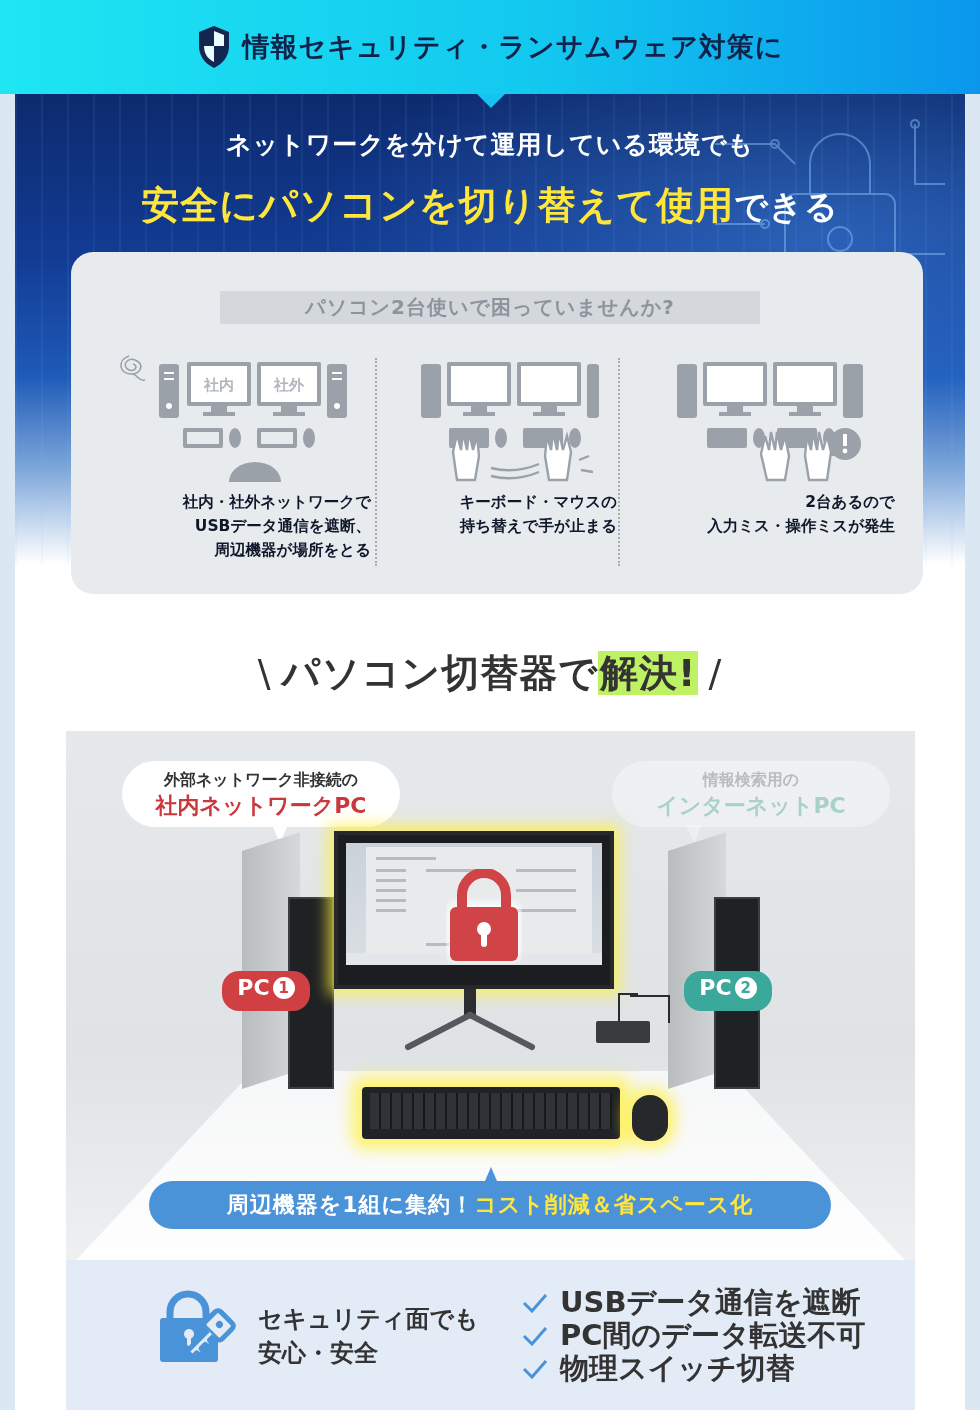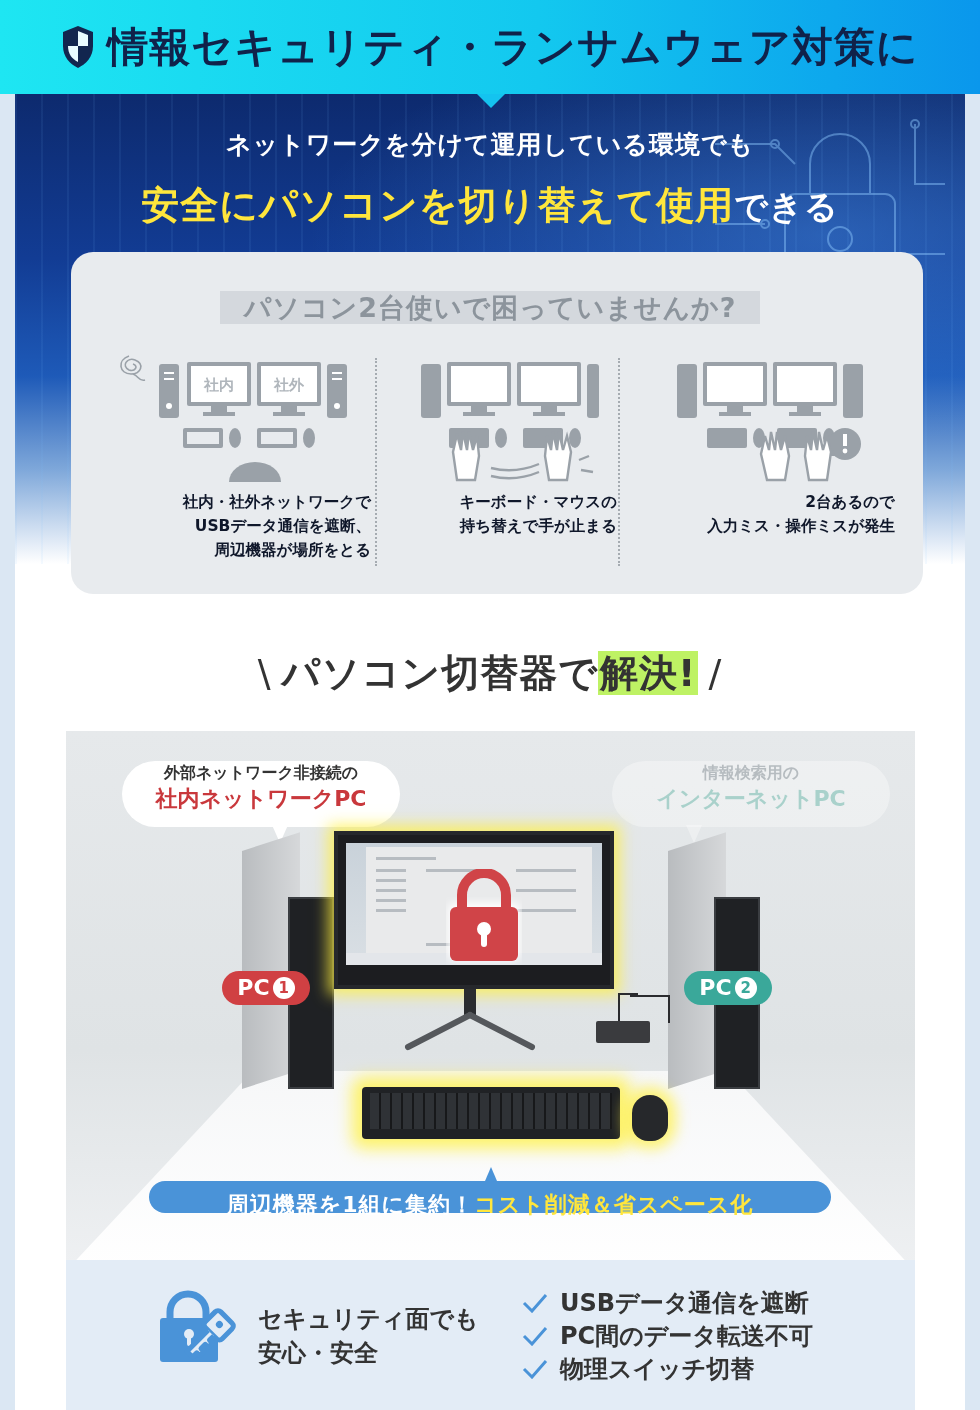--- a/index.html
+++ b/index.html
@@ -2,90 +2,90 @@
 <html><head>
 <meta charset="utf-8">
 <style>
   * { box-sizing: border-box; margin: 0; padding: 0; }
   body { width: 980px; height: 1410px; background: #dbe7f3; font-family: "DejaVu Sans", "Liberation Sans", sans-serif; overflow: hidden; position: relative; }
   .page { position: absolute; left: 15px; top: 0; width: 950px; height: 1410px; background: #ffffff; }
 
   
   .top-banner { position: absolute; left: 0; top: 0; width: 980px; height: 94px; background: linear-gradient(90deg, #1ee6f2 0%, #13c8ef 55%, #0a97ec 100%); display: flex; align-items: center; justify-content: center; z-index: 3; }
   .top-banner .pointer { position: absolute; left: 477px; bottom: -14px; width: 0; height: 0; border-left: 14px solid transparent; border-right: 14px solid transparent; border-top: 14px solid #14c3ef; }
-  .top-banner .title { font-size: 41px; font-weight: bold; color: #10224a; letter-spacing: 1px; margin-left: 12px; }
+  .top-banner .title { font-size: 27px; font-weight: bold; color: #10224a; letter-spacing: 1px; margin-left: 12px; }
   .shield-icon { width: 34px; height: 46px; }
 
   
   .hero { position: absolute; left: 15px; top: 94px; width: 950px; height: 470px;
     background:
       radial-gradient(ellipse at 85% 30%, rgba(90,170,255,0.35), transparent 45%),
       repeating-linear-gradient(90deg, rgba(120,190,255,0.08) 0 2px, transparent 2px 26px),
       linear-gradient(180deg, #0d2a6e 0%, #123c94 35%, #1e5ab8 60%, #7fa8da 80%, #ffffff 100%);
   }
   .circuit { position: absolute; right: 20px; top: 10px; width: 230px; height: 260px; opacity: .45; }
   .hero .sub { position: absolute; top: 128px; left: 0; width: 980px; text-align: center; font-size: 25px; font-weight: bold; color: #ffffff; letter-spacing: 1px; z-index: 2; }
   .hero-main { position: absolute; top: 168px; left: 0; width: 980px; text-align: center; font-size: 38px; font-weight: bold; color: #ffe63c; letter-spacing: 1px; z-index: 2; }
   .hero-main .white { color: #ffffff; font-size: 33px; }
 
   
   .problem-card { position: absolute; left: 71px; top: 252px; width: 852px; height: 342px; background: #e8ebee; border-radius: 22px; z-index: 2; }
-  .problem-title { position: absolute; left: 149px; top: 39px; width: 540px; height: 33px; background: #d4d8dd; text-align: center; font-size: 27px; font-weight: bold; color: #8c949c; line-height: 33px; letter-spacing: 1px; }
+  .problem-title { position: absolute; left: 149px; top: 39px; width: 540px; height: 33px; background: #d4d8dd; text-align: center; font-size: 20px; font-weight: bold; color: #8c949c; line-height: 33px; letter-spacing: 1px; }
   .prob-col { position: absolute; top: 100px; height: 212px; text-align: right; }
   .prob-col svg { display: block; margin: 0 auto; }
   .prob-col .caption { font-size: 15.5px; font-weight: bold; color: #0f172a; line-height: 24px; margin-top: 6px; }
   .divider { position: absolute; top: 106px; width: 0; height: 208px; border-left: 2px dotted #a5abb1; }
 
   
   .solution-heading { position: absolute; top: 648px; left: 0; width: 980px; text-align: center; font-size: 38px; font-weight: bold; color: #333333; letter-spacing: 1px; }
   .solution-heading .hl { background: #bef264; padding: 0 2px; }
   .solution-heading .slash { font-weight: normal; color: #333; margin: 0 10px; }
 
   
   .photo { position: absolute; left: 66px; top: 731px; width: 849px; height: 532px; background: linear-gradient(180deg, #e6e9eb 0%, #dfe3e5 60%, #eef0f2 100%); overflow: hidden; }
   .desk { position: absolute; left: 0; top: 340px; width: 849px; height: 200px; background: linear-gradient(180deg, #f6f7f8, #ffffff); clip-path: polygon(22% 0, 78% 0, 100% 100%, 0 100%); }
-  .bubble { position: absolute; top: 30px; width: 278px; height: 66px; background: #ffffff; border-radius: 33px; text-align: center; }
+  .bubble { position: absolute; top: 30px; width: 278px; height: 66px; background: #ffffff; border-radius: 33px; text-align: center; padding-top: 7px; }
   .bubble .l1 { font-size: 16px; font-weight: bold; color: #333333; line-height: 24px; }
   .bubble .l2 { font-size: 22px; font-weight: bold; color: #c9383c; line-height: 28px; }
   .bubble .tail { position: absolute; bottom: -16px; width: 0; height: 0; border-left: 8px solid transparent; border-right: 8px solid transparent; border-top: 18px solid #ffffff; }
   .bubble.faded { background: rgba(255,255,255,0.35); }
   .bubble.faded .l1 { color: #b6bcc0; }
   .bubble.faded .l2 { color: #a9d1cb; }
   .bubble.faded .tail { border-top-color: rgba(255,255,255,0.35); }
 
   .tower { position: absolute; width: 92px; height: 238px; }
   .tower .side { position: absolute; left: 0; top: 0; width: 58px; height: 238px; background: linear-gradient(90deg, #b9bcbf, #d6d8da); transform: skewY(-18deg); transform-origin: left top; }
   .tower .front { position: absolute; right: 0; top: 46px; width: 46px; height: 192px; background: #1f2124; border: 2px solid #3a3d41; }
-  .pc-badge { position: absolute; width: 88px; height: 34px; border-radius: 17px; color: #fff; font-size: 22px; font-weight: bold; text-align: center; line-height: 34px; }
+  .pc-badge { position: absolute; width: 88px; height: 40px; border-radius: 17px; color: #fff; font-size: 22px; font-weight: bold; text-align: center; line-height: 34px; }
   .pc-badge .num { display: inline-block; width: 22px; height: 22px; border-radius: 50%; background: #ffffff; font-size: 15px; line-height: 22px; vertical-align: 2px; margin-left: 3px; }
 
   .monitor { position: absolute; left: 268px; top: 100px; width: 280px; height: 158px; background: #1c1d20; border: 4px solid #26282c; box-shadow: 0 0 14px 6px rgba(255,240,60,0.75); }
   .screen { position: absolute; left: 8px; top: 8px; right: 8px; bottom: 20px; background: linear-gradient(180deg, #c9d2da, #d9dfe4); overflow: hidden; }
   .screen .browser { position: absolute; left: 20px; top: 4px; right: 10px; bottom: 12px; background: #e9eaeb; }
   .screen .row { position: absolute; height: 3px; background: #b7bcc1; }
   .screen .taskbar { position: absolute; left: 0; right: 0; bottom: 0; height: 12px; background: #e3e6ea; }
   .lock-overlay { position: absolute; left: 100px; top: 26px; width: 76px; height: 96px; }
   .stand-neck { position: absolute; left: 398px; top: 258px; width: 12px; height: 26px; background: #2b2d30; }
   .stand-base { position: absolute; left: 338px; top: 280px; width: 132px; height: 40px; }
   .switch-box { position: absolute; left: 530px; top: 290px; width: 54px; height: 22px; background: #3a3b3e; border-radius: 2px; }
   .cable { position: absolute; border: 2px solid #2a2b2e; border-bottom: none; }
   .keyboard { position: absolute; left: 296px; top: 356px; width: 258px; height: 52px; background: #202225; border-radius: 4px; box-shadow: 0 0 16px 10px rgba(255,240,60,0.75); }
   .keyboard .keys { position: absolute; left: 8px; top: 6px; right: 8px; bottom: 10px; background: repeating-linear-gradient(90deg, #2f3236 0 9px, #17181a 9px 11px), #2f3236; }
   .mouse { position: absolute; left: 566px; top: 364px; width: 36px; height: 46px; background: #26282b; border-radius: 18px 18px 16px 16px; box-shadow: 0 0 14px 8px rgba(255,240,60,0.7); }
 
-  .callout { position: absolute; left: 83px; top: 450px; width: 682px; height: 32px; background: #4a93d8; border-radius: 24px; text-align: center; line-height: 48px; font-size: 22px; font-weight: bold; color: #ffffff; letter-spacing: 1px; }
+  .callout { position: absolute; left: 83px; top: 450px; width: 682px; height: 48px; background: #4a93d8; border-radius: 24px; text-align: center; line-height: 48px; font-size: 22px; font-weight: bold; color: #ffffff; letter-spacing: 1px; }
   .callout .yellow { color: #ffe63c; }
   .callout .tail { position: absolute; left: 336px; top: -14px; width: 0; height: 0; border-left: 6px solid transparent; border-right: 6px solid transparent; border-bottom: 14px solid #4a93d8; }
 
   
   .security { position: absolute; left: 66px; top: 1260px; width: 849px; height: 150px; background: #e3ecf6; }
   .sec-icon { position: absolute; left: 94px; top: 28px; width: 84px; height: 86px; }
   .sec-title { position: absolute; left: 192px; top: 42px; font-size: 24px; font-weight: bold; color: #333333; line-height: 34px; }
   .checks { position: absolute; left: 456px; top: 26px; }
-  .check-item { display: flex; align-items: center; height: 33px; font-size: 24px; font-weight: bold; color: #333333; }
+  .check-item { display: flex; align-items: center; height: 33px; font-size: 29px; font-weight: bold; color: #333333; }
   .check-item .ck { width: 26px; height: 20px; margin-right: 12px; }
 </style>
 </head>
 <body>
 
 <div class="page"></div>
 
 <div class="top-banner">
   <svg class="shield-icon" viewBox="0 0 34 46">
     <path d="M17 2 L32 8 L32 22 C32 33 25 40 17 44 C9 40 2 33 2 22 L2 8 Z" fill="#12264f"></path>

